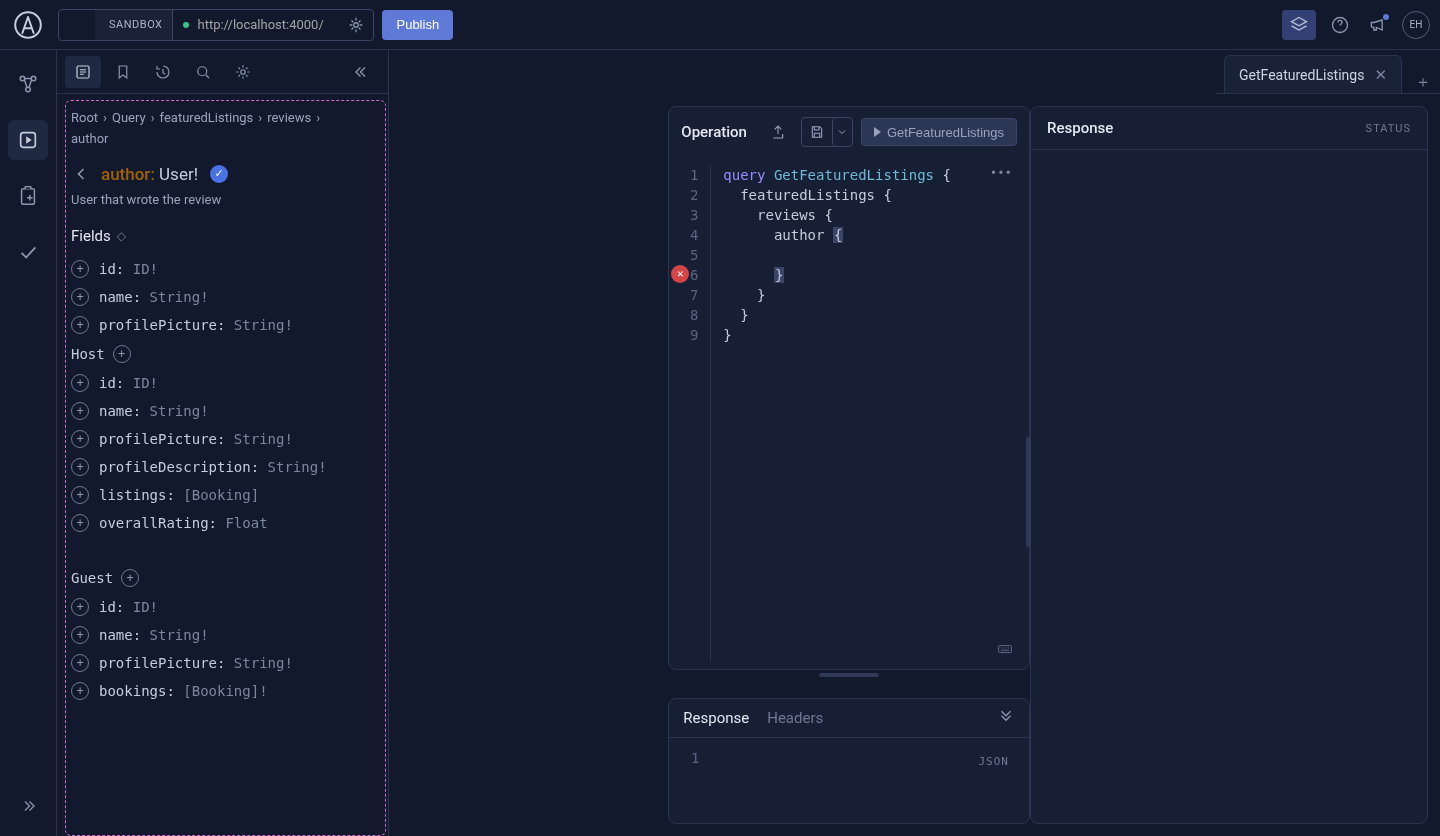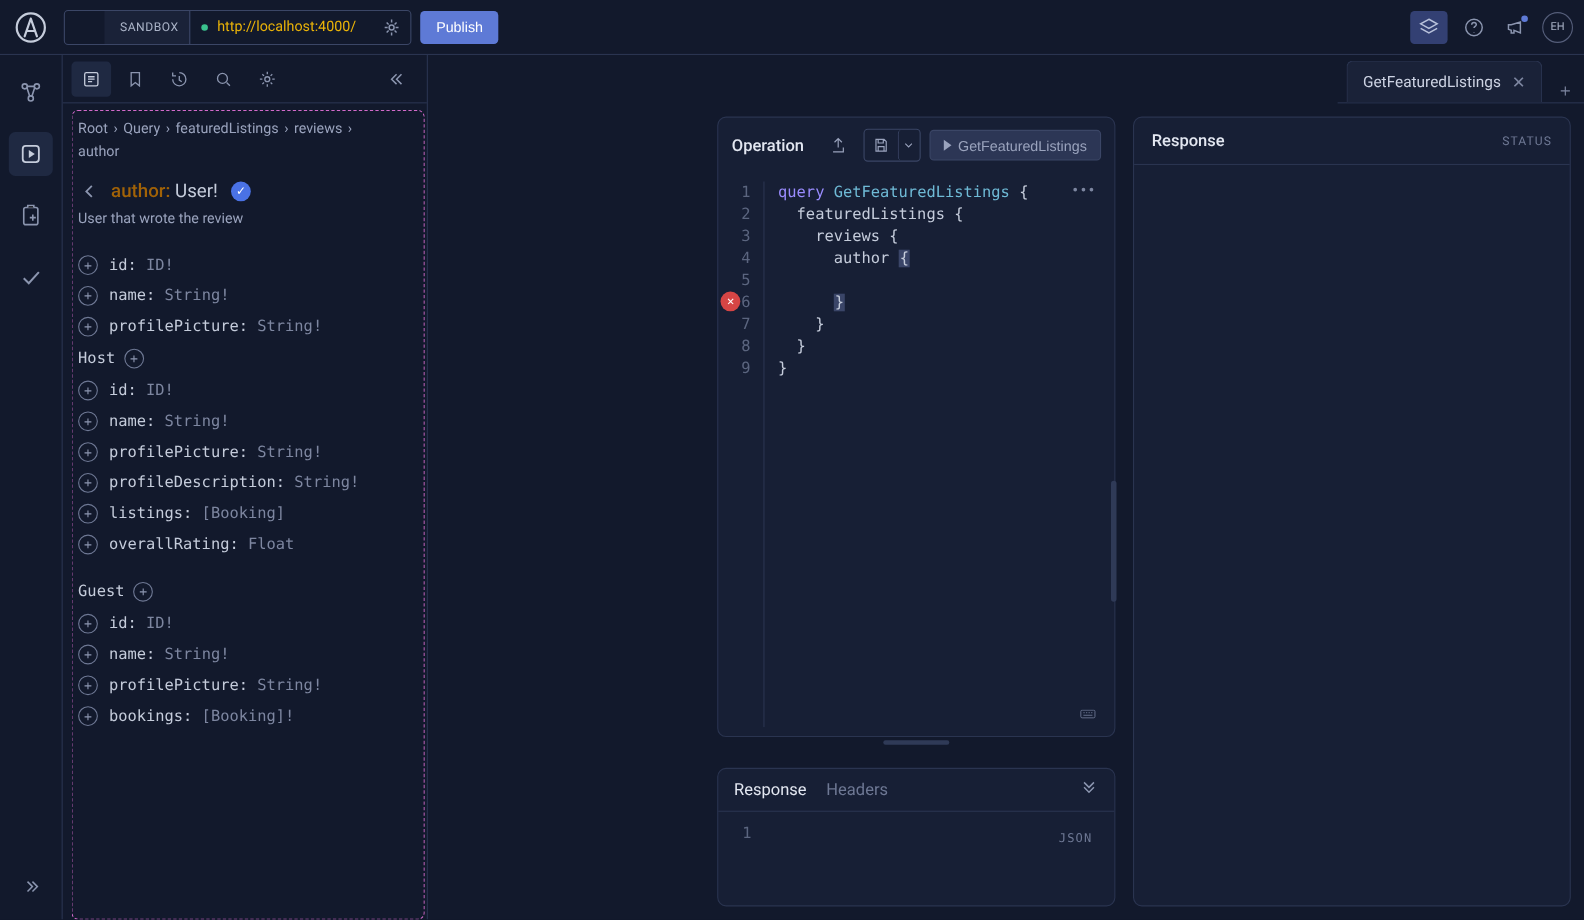--- a/index.html
+++ b/index.html
@@ -53,21 +53,21 @@
     display:flex; align-items:center;
     padding: 0 8px 0 10px;
     gap: 8px;
     width: 200px;
     height:100%;
   }
   .status-dot {
     width: 6px; height: 6px; border-radius: 50%;
     background: #3ac28e;
   }
-  .url-text { font-size: 13px; color:#eab308; flex:1;}
+  .url-text { font-size: 13px; color:#a3a3a3; flex:1;}
   .gear-sm { width:18px; height:18px; color:#8b95af; }
   .publish-btn {
     background: #5e7ad6;
     color: #fff;
     border: none;
     border-radius: 4px;
     height: 30px;
     padding: 0 14px;
     font-size: 13px;
     cursor: pointer;
@@ -249,21 +249,20 @@
     background:#1a2238;
     font-size: 14px;
     color:#cdd3e3;
   }
   .tab-close { color:#7d86a0; font-size:15px; }
   .tab-add { width:34px; display:flex; align-items:center; justify-content:center; color:#7d86a0;}
 
   .work-body {
     flex:1;
     display:flex;
-    gap: 16px;
     padding: 12px 12px 12px 8px;
     min-height:0;
   }
   .op-column { flex:1; display:flex; flex-direction:column; gap:14px; min-width:0;}
   .panel {
     background:#171f35;
     border:1px solid #2a3450;
     border-radius:8px;
     display:flex; flex-direction:column;
     min-height:0;
@@ -517,20 +516,24 @@
         <span class="back-arrow">
           <svg viewBox="0 0 24 24" width="20" height="20">
               <path d="M15 6l-6 6 6 6" fill="none" stroke="currentColor" stroke-width="2"></path>
             </svg>
         </span>
         <span class="type-name"><span class="f">author:</span><span class="t"> User!</span></span>
         <span class="check-badge">✓</span>
       </div>
       <div class="type-desc">User that wrote the review</div>
 
+      <div class="section-hdr">
+        <span>Fields</span>
+        <span class="sort-ic">◇</span>
+      </div>
       <div class="field-row mono">
           <span class="plus-circle">+</span>
           <span><span class="fname">id:</span><span class="ftype"> ID!</span></span>
         </div>
       <div class="field-row mono">
           <span class="plus-circle">+</span>
           <span><span class="fname">name:</span><span class="ftype"> String!</span></span>
         </div>
       <div class="field-row mono">
           <span class="plus-circle">+</span>
@@ -560,21 +563,21 @@
         </div>
       <div class="field-row mono">
           <span class="plus-circle">+</span>
           <span><span class="fname">listings:</span><span class="ftype"> [Booking]</span></span>
         </div>
       <div class="field-row mono">
           <span class="plus-circle">+</span>
           <span><span class="fname">overallRating:</span><span class="ftype"> Float</span></span>
         </div>
 
-      <div class="impl-name mono" style="margin-top:20px;">
+      <div class="impl-name mono" style="margin-top:32px;">
           <span>Guest</span>
           <span class="plus-circle">+</span>
         </div>
       <div class="field-row mono">
           <span class="plus-circle">+</span>
           <span><span class="fname">id:</span><span class="ftype"> ID!</span></span>
         </div>
       <div class="field-row mono">
           <span class="plus-circle">+</span>
           <span><span class="fname">name:</span><span class="ftype"> String!</span></span>

